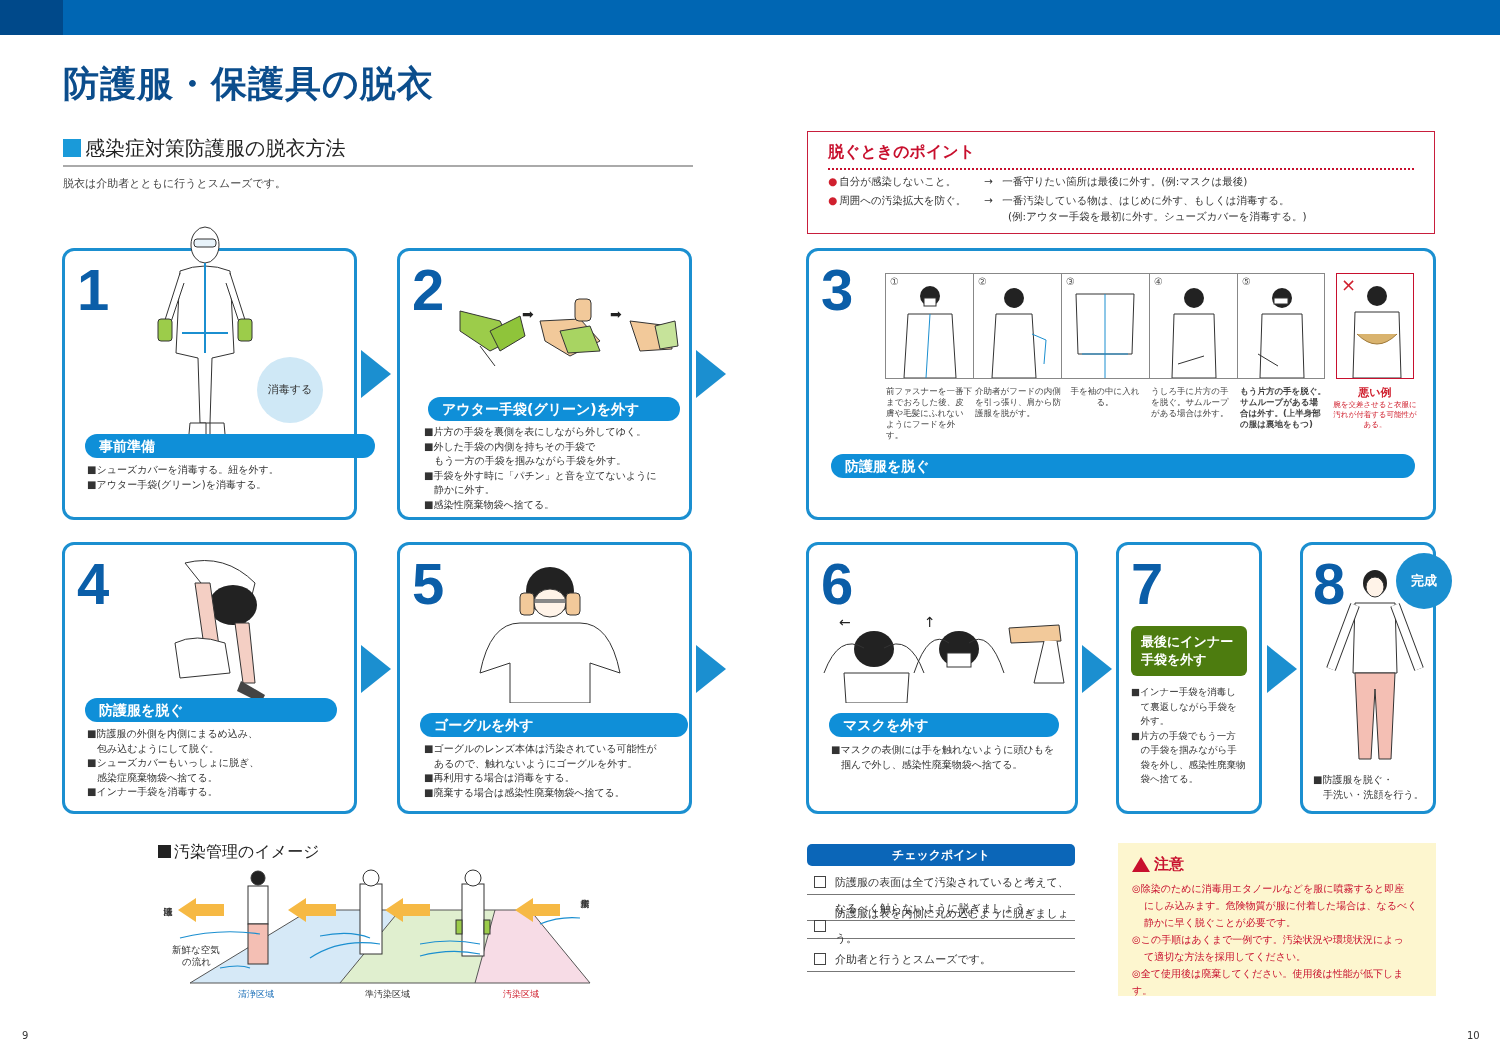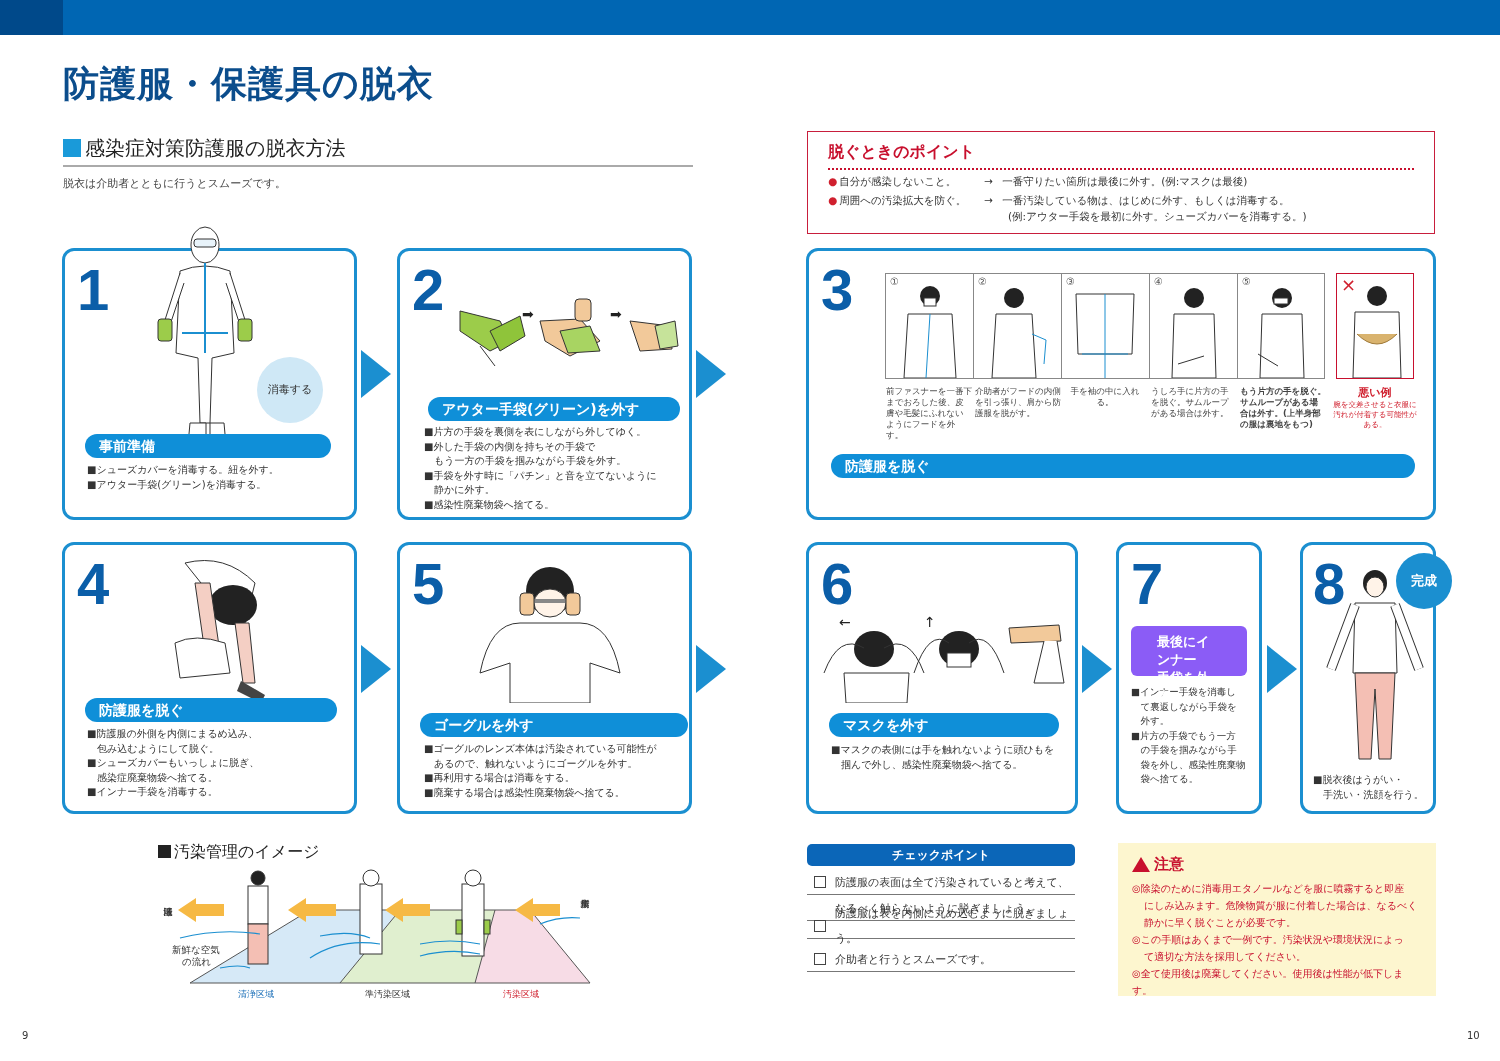--- a/index.html
+++ b/index.html
@@ -37,21 +37,21 @@
   .panel-row { position: absolute; left: 885px; top: 273px; display: flex; }
   .panel { width: 88px; height: 106px; border: 1px solid #888; border-right: none; position: relative; background: #fff; }
   .panel:last-child { border-right: 1px solid #888; }
   .panel .cn { position: absolute; left: 4px; top: 2px; font-size: 10px; color: #555; }
   .panel-cap { position: absolute; font-size: 8.5px; color: #444; line-height: 11px; width: 86px; }
   .bad-panel { position: absolute; left: 1336px; top: 273px; width: 78px; height: 106px; border: 1px solid #c8102e; background: #fff; }
   .bad-title { position: absolute; left: 1336px; top: 385px; width: 78px; text-align: center; font-size: 11px; font-weight: bold; color: #d0202e; }
   .bad-cap { position: absolute; left: 1332px; top: 400px; width: 86px; text-align: center; font-size: 7.5px; color: #d0202e; line-height: 10px; }
 
   .done-badge { position: absolute; left: 1396px; top: 553px; width: 56px; height: 56px; border-radius: 50%; background: #1b8fd0; color: #fff; font-size: 13px; font-weight: bold; text-align: center; line-height: 56px; }
-  .step7-pill { position: absolute; left: 1131px; top: 626px; width: 116px; height: 50px; background: #8b5cf6; border-radius: 6px; color: #fff; font-weight: bold; font-size: 13px; line-height: 18px; padding: 7px 26px; }
+  .step7-pill { position: absolute; left: 1131px; top: 626px; width: 116px; height: 50px; background: #4d7c0f; border-radius: 6px; color: #fff; font-weight: bold; font-size: 13px; line-height: 18px; padding: 7px 10px; }
 
   .contam-title { position: absolute; left: 158px; top: 842px; font-size: 16px; color: #222; }
   .contam-title .sq { display: inline-block; width: 13px; height: 13px; background: #222; margin-right: 3px; vertical-align: -1px; }
   .zone-label { position: absolute; font-size: 9px; }
   .vlabel { position: absolute; font-size: 9px; color: #333; writing-mode: vertical-rl; }
 
   .check-head { position: absolute; left: 807px; top: 844px; width: 268px; height: 22px; background: #0b66b8; border-radius: 5px; color: #fff; font-weight: bold; font-size: 12px; text-align: center; line-height: 22px; }
   .check-row { position: absolute; left: 807px; width: 268px; height: 25px; border-bottom: 1px solid #777; font-size: 11px; color: #333; line-height: 25px; display: flex; align-items: center; }
   .check-row .box { width: 12px; height: 12px; border: 1px solid #444; margin: 0 9px 0 7px; flex: none; }
   .check-row .nobox { width: 28px; flex: none; }
@@ -103,21 +103,21 @@
     <path d="M30 48 Q55 38 80 48 L84 130 L62 135 L60 200 L50 200 L48 135 L26 130 Z" fill="#fff" stroke="#333"></path>
     <line x1="55" y1="40" x2="55" y2="130" stroke="#1b8fd0" stroke-width="2"></line>
     <line x1="32" y1="110" x2="78" y2="110" stroke="#1b8fd0" stroke-width="2"></line>
     <path d="M30 50 L14 100 L20 102 L34 60" fill="#fff" stroke="#333"></path>
     <path d="M80 50 L96 100 L90 102 L76 60" fill="#fff" stroke="#333"></path>
     <rect x="8" y="96" width="14" height="22" rx="3" fill="#9ccc4a" stroke="#333"></rect>
     <rect x="88" y="96" width="14" height="22" rx="3" fill="#9ccc4a" stroke="#333"></rect>
     <path d="M40 200 L38 222 L56 222 L56 200 Z M60 200 L60 222 L76 222 L74 200 Z" fill="#fff" stroke="#333"></path>
   </svg>
   <div class="bubble" style="left:192px;top:106px;">消毒する</div>
-  <div class="pill" style="left:20px;top:183px;width:246px;">事前準備</div>
+  <div class="pill" style="left:20px;top:183px;width:290px;">事前準備</div>
   <div class="desc" style="left:22px;top:212px;">
     <p>■シューズカバーを消毒する。紐を外す。</p>
       <p>■アウター手袋(グリーン)を消毒する。</p>
   </div>
 </div>
 
 <div class="arrow" style="left:361px;top:350px;"></div>
 
 <div class="card" style="left:397px;top:248px;width:295px;height:272px;">
   <div class="num" style="left:12px;top:10px;">2</div>
@@ -296,21 +296,21 @@
   <div class="num" style="left:10px;top:10px;">8</div>
   <svg class="illus" style="left:22px;top:24px;" width="100" height="200">
     <ellipse cx="50" cy="14" rx="12" ry="13" fill="#222"></ellipse>
     <ellipse cx="50" cy="18" rx="9" ry="10" fill="#fff3e8" stroke="#333"></ellipse>
     <path d="M30 34 L70 34 L72 104 L28 104 Z" fill="#fff" stroke="#333"></path>
     <path d="M30 36 L6 100 M70 36 L94 100" stroke="#333" stroke-width="10"></path>
     <path d="M30 36 L6 100 M70 36 L94 100" stroke="#fff" stroke-width="8"></path>
     <path d="M30 104 L70 104 L66 190 L54 190 L50 120 L46 190 L34 190 Z" fill="#f4bfb4" stroke="#333"></path>
   </svg>
   <div class="desc" style="left:10px;top:228px;">
-    <p>■脱衣後はうがい・</p>
+    <p>■防護服を脱ぐ・</p>
       <p>　手洗い・洗顔を行う。</p>
   </div>
 </div>
 <div class="done-badge">完成</div>
 
 <div class="contam-title"><span class="sq"></span><span>汚染管理のイメージ</span></div>
 <svg style="position:absolute;left:160px;top:868px;" width="440" height="120">
   <polygon points="30,115 150,42 240,42 180,115" fill="#d6e9f7"></polygon>
   <polygon points="180,115 240,42 335,42 315,115" fill="#e0efcf"></polygon>
   <polygon points="315,115 335,42 370,42 430,115" fill="#f7dce6"></polygon>

